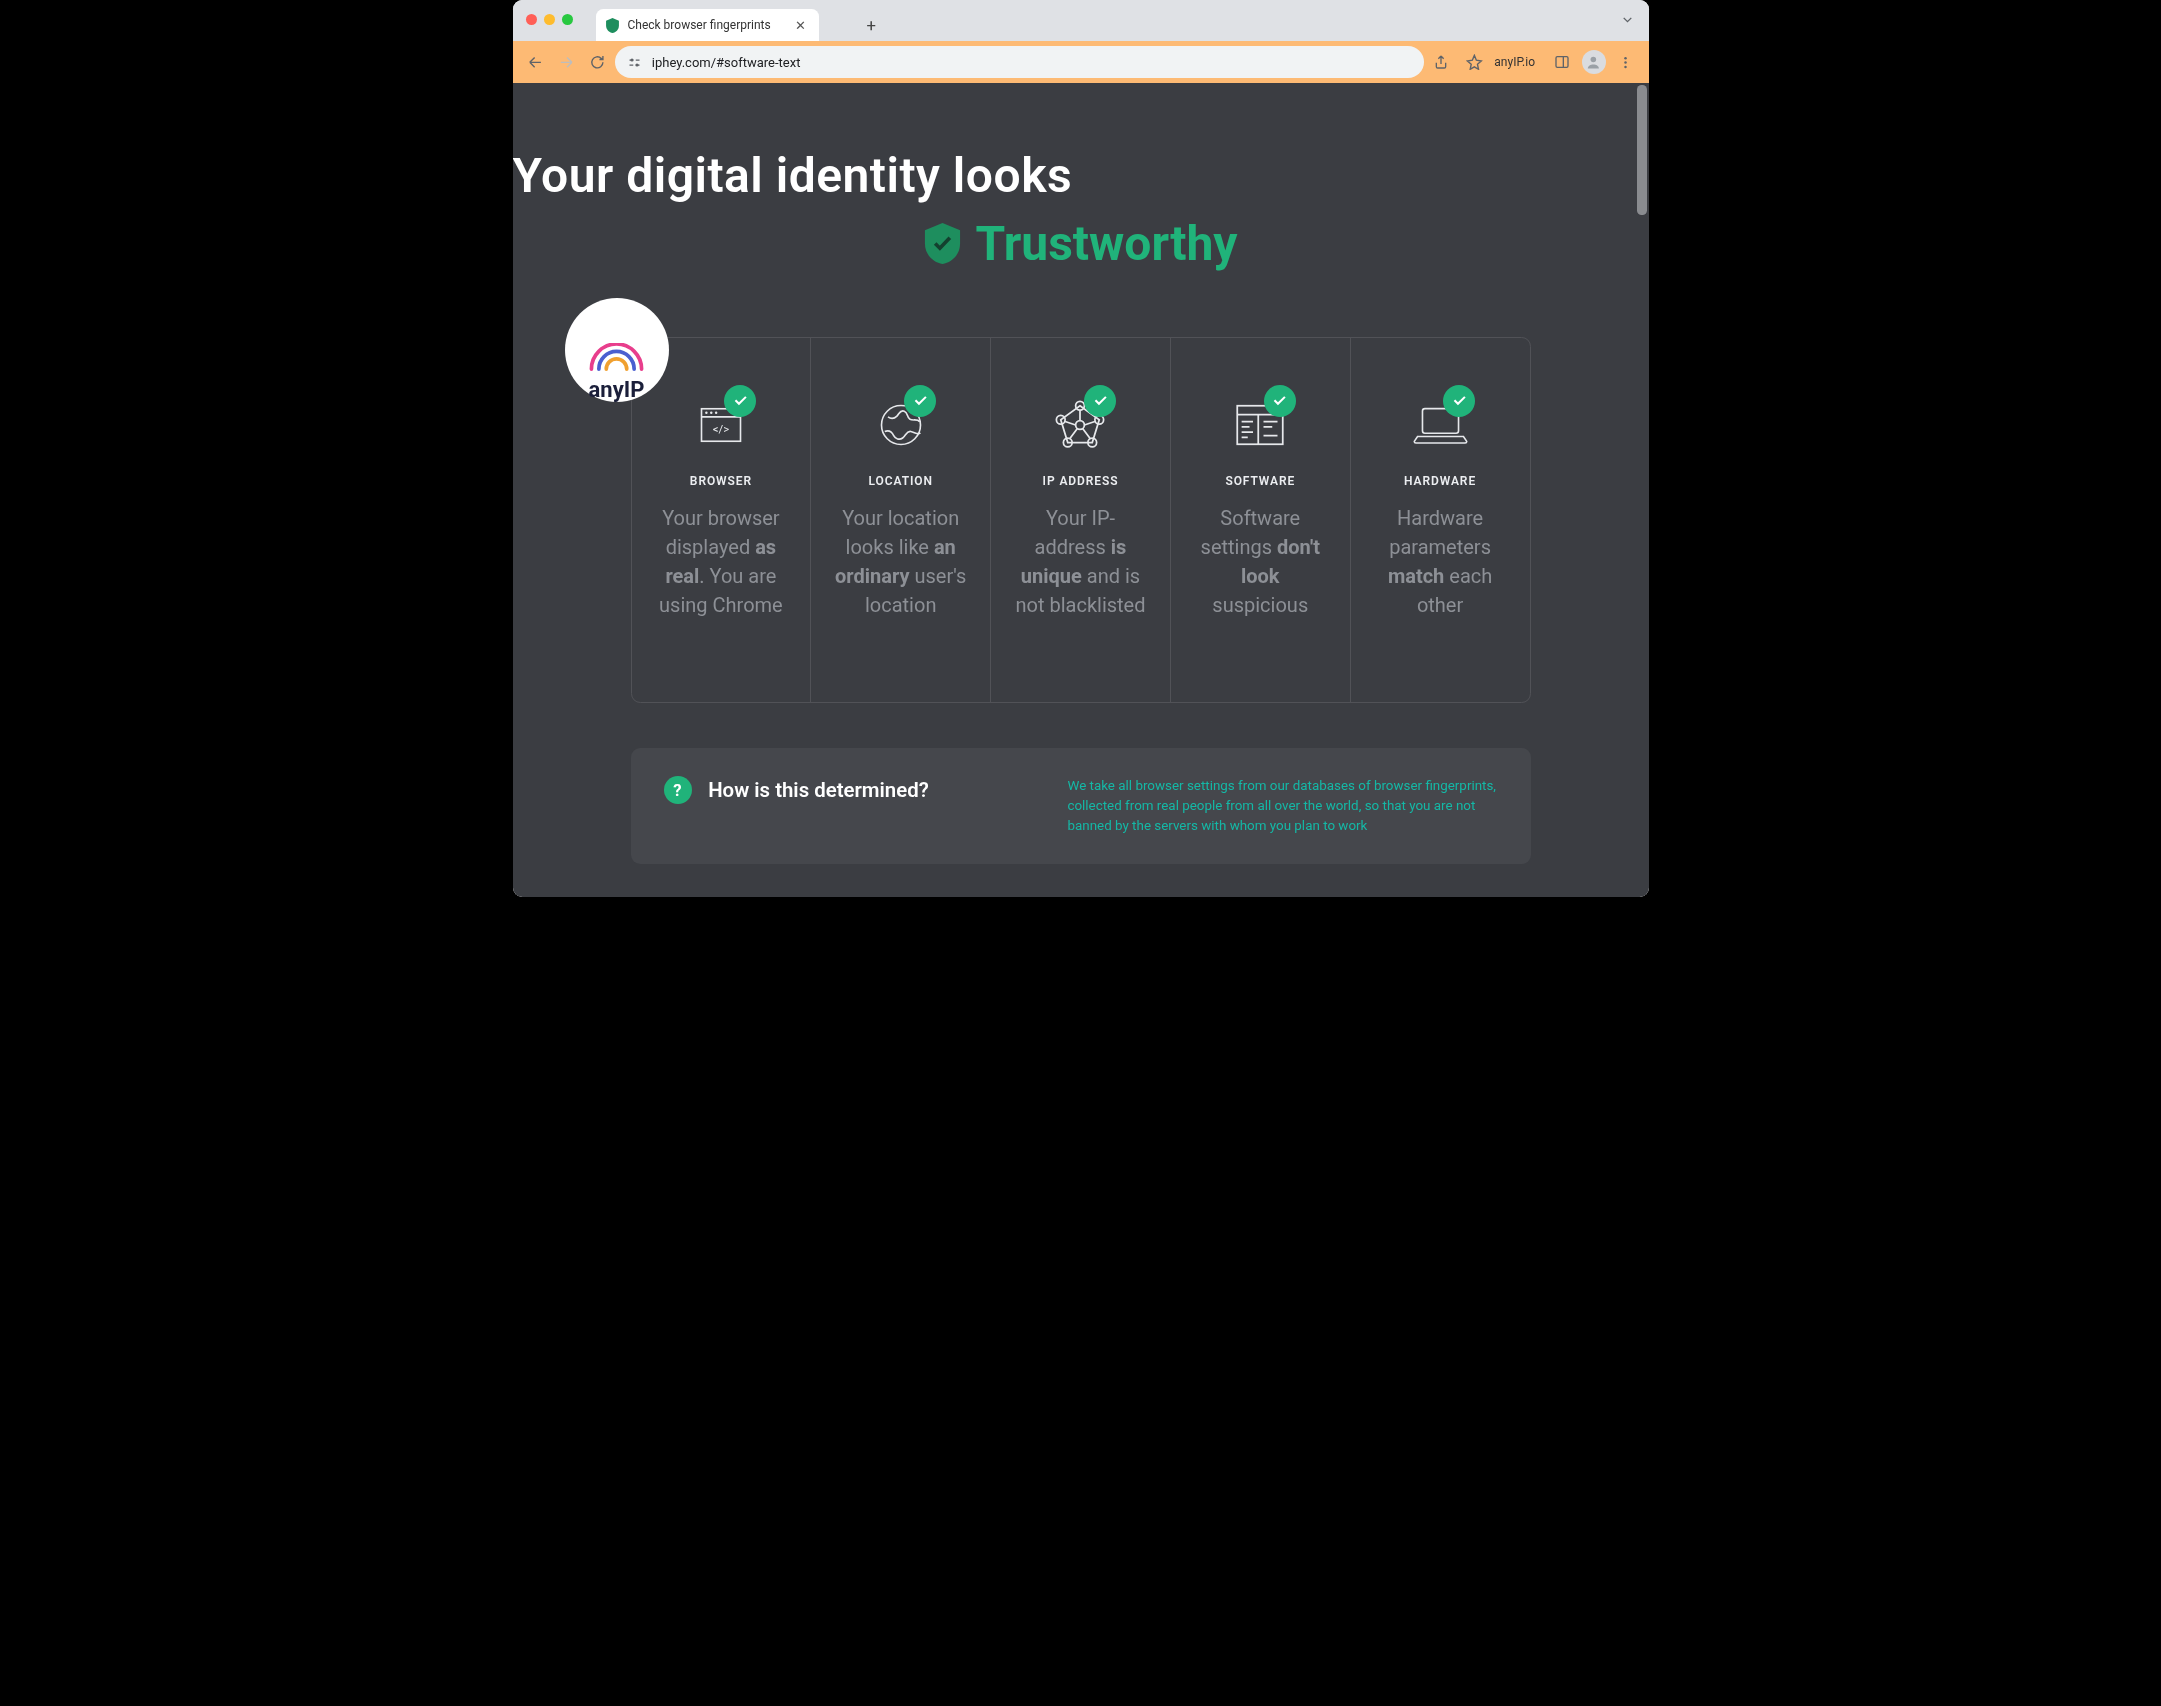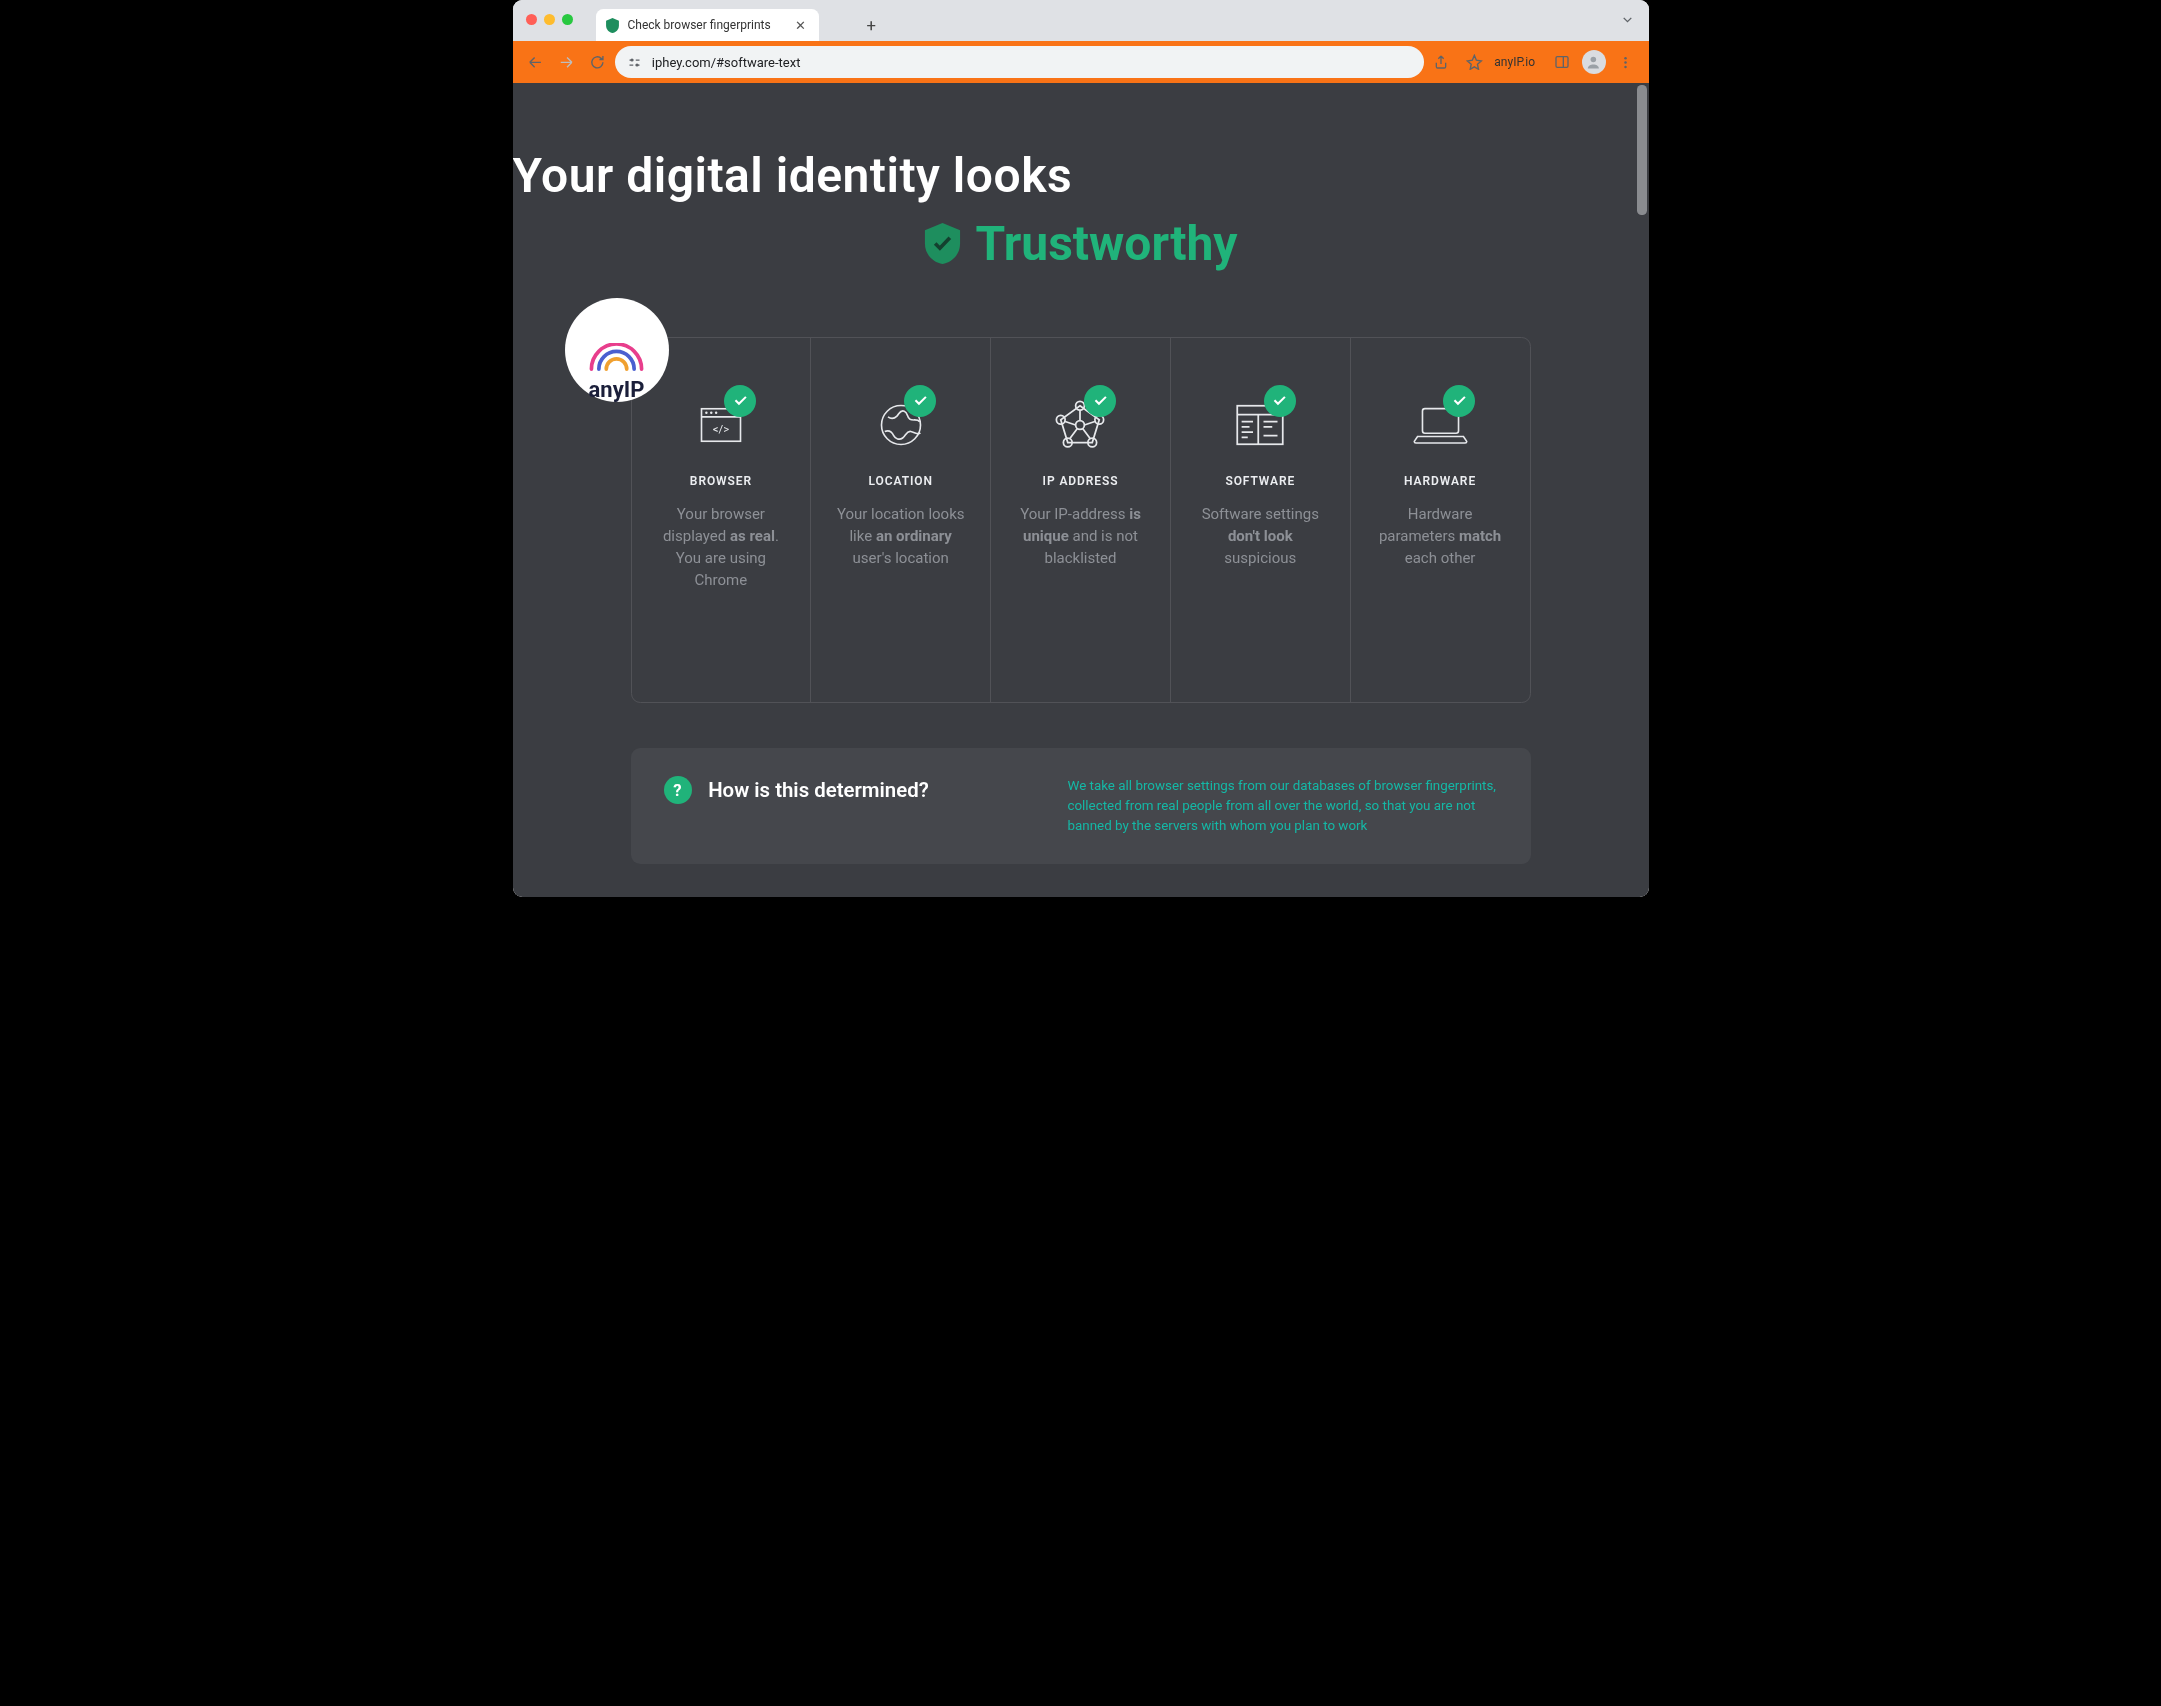--- a/index.html
+++ b/index.html
@@ -10,21 +10,21 @@
   .traffic { position: absolute; top: 14px; left: 13px; display: flex; gap: 7.4px; }
   .traffic span { width: 11px; height: 11px; border-radius: 50%; display: block; }
   .tl-close { background: #ff5f57; }
   .tl-min   { background: #febc2e; }
   .tl-max   { background: #28c840; }
   .tab { margin-left: 74px; height: 32px; background: #fff; border-radius: 7.4px 7.4px 0 0; display: flex; align-items: center; padding: 0 9.3px; gap: 7.4px; min-width: 223px; font-size: 12px; color: #333; position: relative; }
   .tab .favicon { width: 15px; height: 15px; display:flex; align-items:center; justify-content:center;}
   .tab .close { margin-left: auto; font-size: 13px; color: #555; padding: 1.9px 3.7px; cursor: pointer; }
   .newtab { width: 26px; height: 26px; display:flex; align-items:center; justify-content:center; margin-left: 7.4px; margin-bottom: 2.8px; border-radius:50%; color:#444; cursor:pointer; font-size:16.7px;}
   .tabbar .dropdown { position:absolute; right:15px; top:13px; color:#555;}
-  .toolbar { height: 43px; background: #f97316; border-bottom: 0.9px solid #e3e3e3; display: flex; align-items: center; padding: 0 9.3px; gap: 3px; }
+  .toolbar { height: 43px; background: #fdba74; border-bottom: 0.9px solid #e3e3e3; display: flex; align-items: center; padding: 0 9.3px; gap: 3px; }
   .tbtn { width: 28px; height: 28px; border-radius: 50%; display:flex; align-items:center; justify-content:center; color:#5f6368; cursor:pointer; }
   .tbtn.disabled { color: #bdbdbd; cursor:default;}
   .urlbar { flex: 1; height: 32px; background: #f1f3f4; border-radius: 16px; display:flex; align-items:center; padding: 0 11px; gap: 9.3px; font-size: 13px; color:#202124; }
   .urlbar .site-settings { width:16.7px; height:16.7px; display:flex; align-items:center; justify-content:center; color:#5f6368;}
   .toolbar-right { display:flex; align-items:center; gap: 5.6px; }
   .bm { font-size:12px; color:#333; }
   .avatar { width:24px;height:24px;border-radius:50%;background:#dadce0;display:flex;align-items:center;justify-content:center;}
 
   
   .viewport { position: absolute; top: 83px; bottom: 0; left: 0; right: 0; background: #3b3d42; overflow: hidden; }
@@ -37,21 +37,21 @@
 
   .logo-badge { position:absolute; left: 52px; top: 215px; width: 104px; height: 104px; border-radius:50%; background:#fff; display:flex; flex-direction:column; align-items:center; justify-content:flex-end; }
   .logo-badge .name { font-weight:700; font-size: 22px; color:#1b1f3a; margin-top:5.6px;}
 
   .cards { margin: 65px auto 0; width: 900px; display:flex; border:0.9px solid #515257; border-radius:9.3px; overflow:hidden; }
   .card { flex:1; border-right:0.9px solid #515257; padding: 56px 13px 56px; text-align:center; position:relative; min-height: 364px;}
   .card:last-child { border-right:none; }
   .card-icon { height: 61px; display:flex; align-items:center; justify-content:center; margin-bottom: 16.7px; position:relative;}
   .check { position:absolute; top:-9.3px; right: 41px; width:32px; height:32px; background:#20b37a; border-radius:50%; display:flex; align-items:center; justify-content:center;}
   .card-title { color:#eceef1; font-size: 12px; font-weight:600; letter-spacing: 0.9px; margin-top: 18.6px; margin-bottom: 16.7px; }
-  .card-desc { color:#8d9096; font-size: 15px; line-height:1.45; padding: 0 7.4px;}
+  .card-desc { color:#8d9096; font-size: 20px; line-height:1.45; padding: 0 7.4px;}
   .card-desc b { color:#8d9096; font-weight:700;}
 
   .info { margin: 45px auto 0; width: 900px; background:#45474c; border-radius:9.3px; padding: 28px 33px; display:flex; gap: 37px; align-items:flex-start; }
   .info-left { display:flex; align-items:center; gap: 16.7px; flex: 0 0 44%; }
   .qmark { width:28px; height:28px; border-radius:50%; background:#20b37a; color:#fff; font-weight:700; display:flex; align-items:center; justify-content:center; font-size:16.7px;}
   .info-title { color:#fff; font-size:20.4px; font-weight:600; }
   .info-text { color:#14b8a6; font-size:13.4px; line-height:1.5; flex:1; }
 
   svg { display:block; }
 </style>

